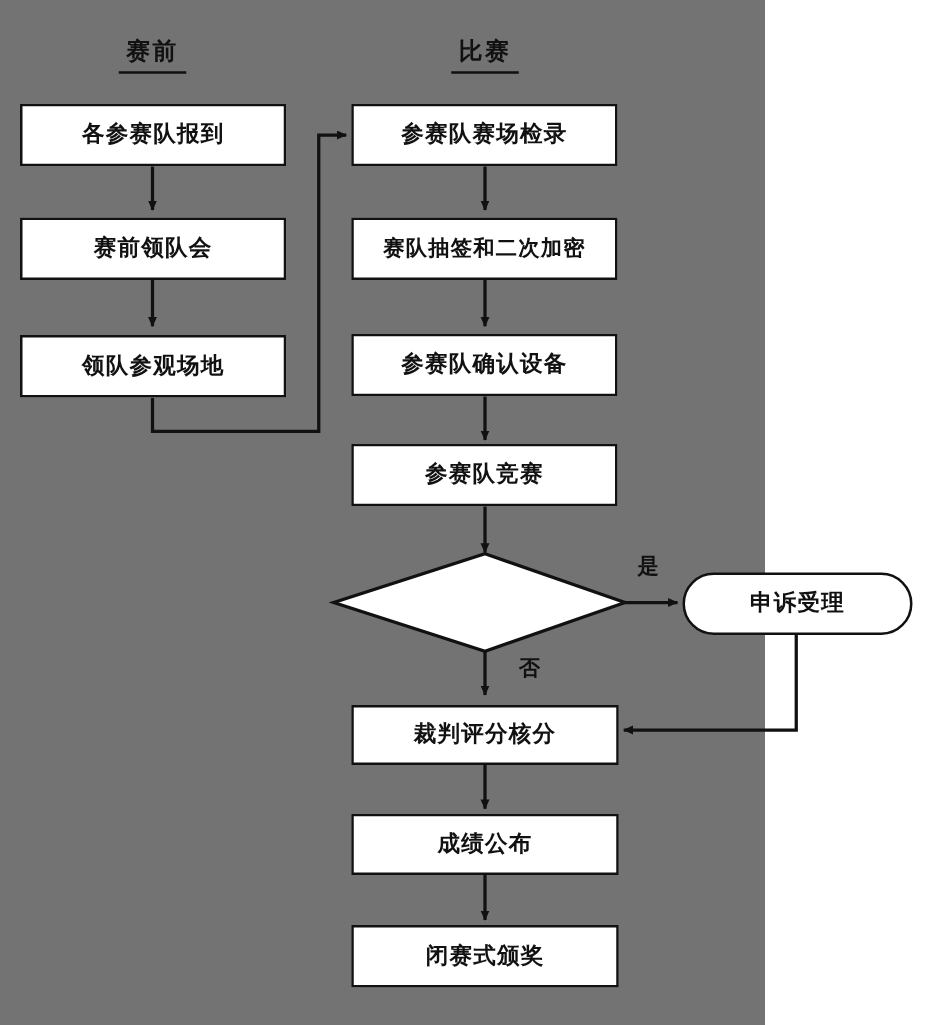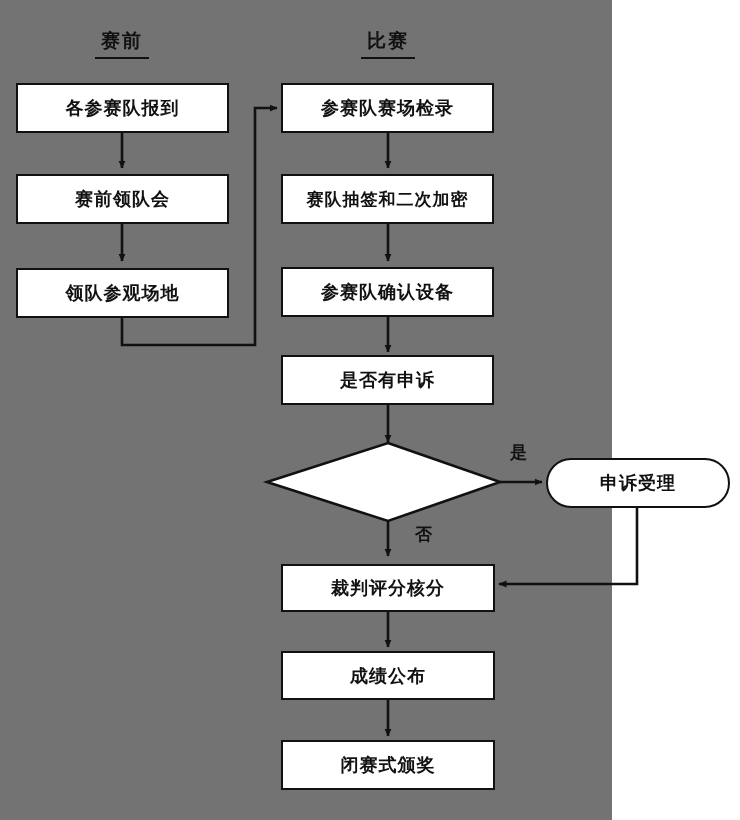--- a/index.html
+++ b/index.html
@@ -141,21 +141,21 @@
   <div class="node process small-text" style="left:281px; top:174px; width:213px; height:50px;">
     <span class="node-label">赛队抽签和二次加密</span>
   </div>
   <div class="node process" style="left:281px; top:83px; width:213px; height:50px;">
     <span class="node-label">参赛队赛场检录</span>
   </div>
   <div class="node process" style="left:281px; top:267px; width:213px; height:50px;text-align:center;">
     <span class="node-label">参赛队确认设备</span>
   </div>
   <div class="node process" style="left:281px; top:355px; width:213px; height:50px;">
-    <span class="node-label">是否有申诉</span>
+    <span class="node-label">参赛队竞赛</span>
   </div>
 
 
   <div class="node process" style="left:546px; top:458px; width:184px; height:50px;border-radius:25px;">
     <span class="node-label">申诉受理</span>
   </div>
 
   <div class="node process" style="left:281px; top:564px; width:214px; height:48px;">
     <span class="node-label">裁判评分核分</span>
   </div>

